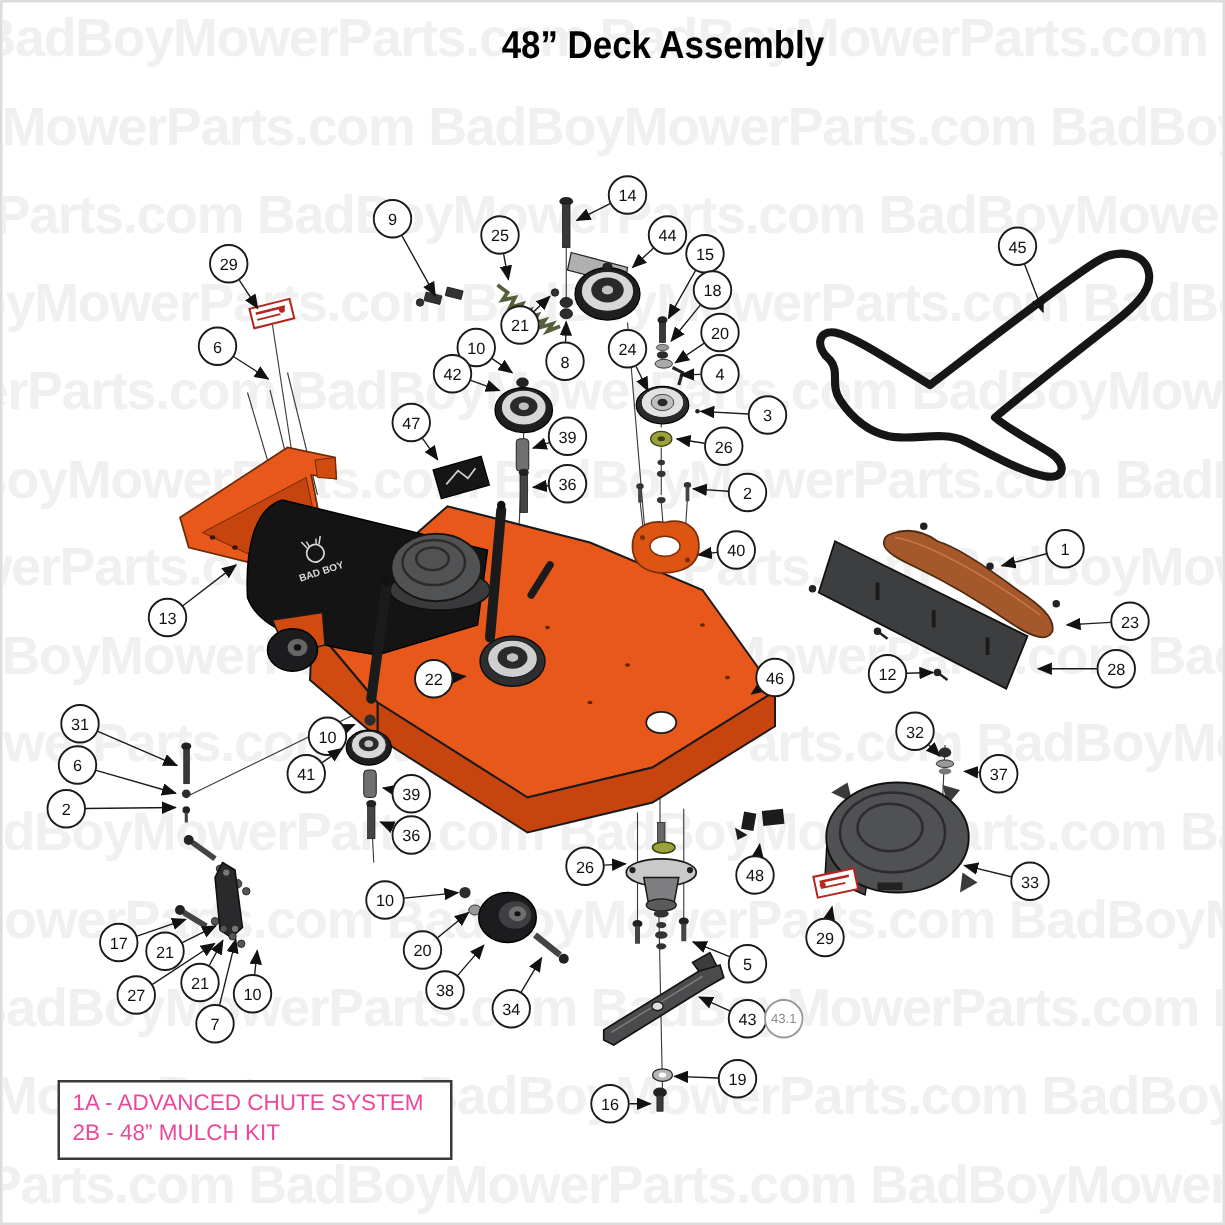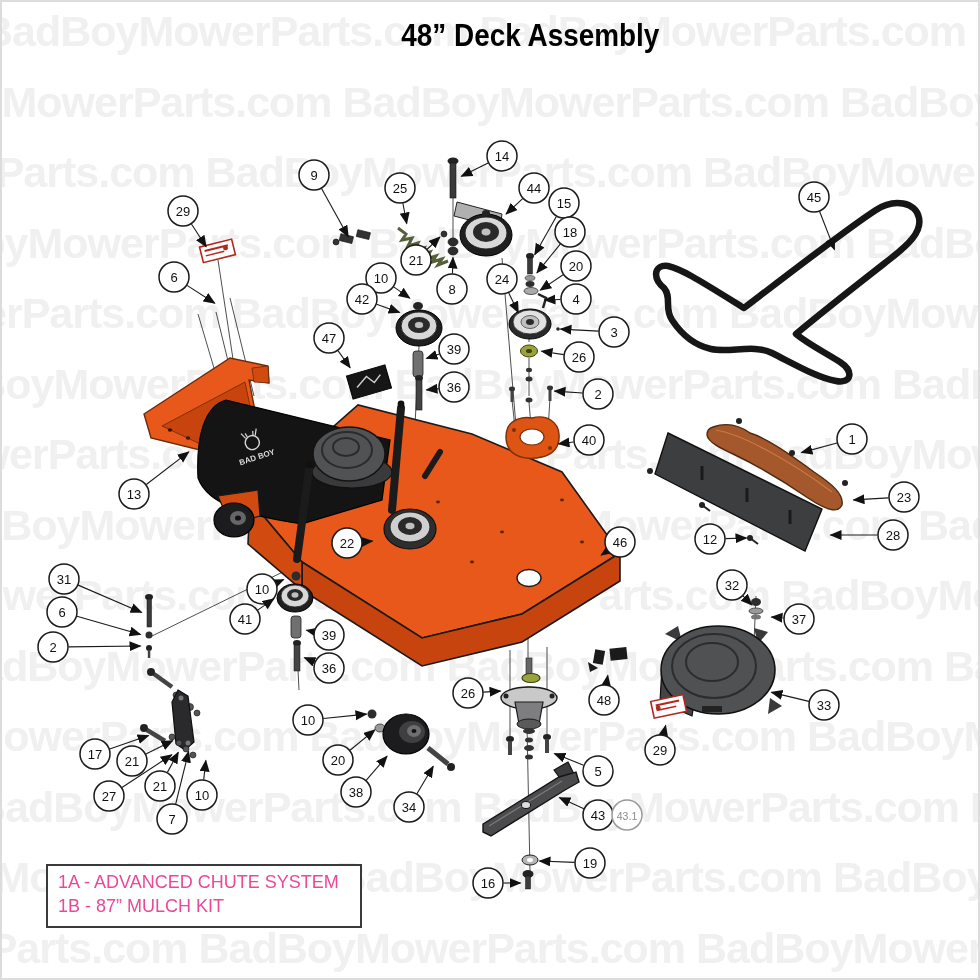--- a/index.html
+++ b/index.html
@@ -669,16 +669,16 @@
         <g>
           <line x1="501.5" y1="881" x2="518.5" y2="881" class="leader" marker-end="url(#arrowhead)"></line>
           <circle cx="486" cy="881" r="15" class="co-circle"></circle>
           <text x="486" y="881.5" class="co-text">16</text>
         </g>
       </g>
   </svg>
 
   <div id="legend">
     <div>1A - ADVANCED CHUTE SYSTEM</div>
-    <div>1B - 87” MULCH KIT</div>
+    <div>2B - 48” MULCH KIT</div>
   </div>
 
 </div>
 
 </body></html>

